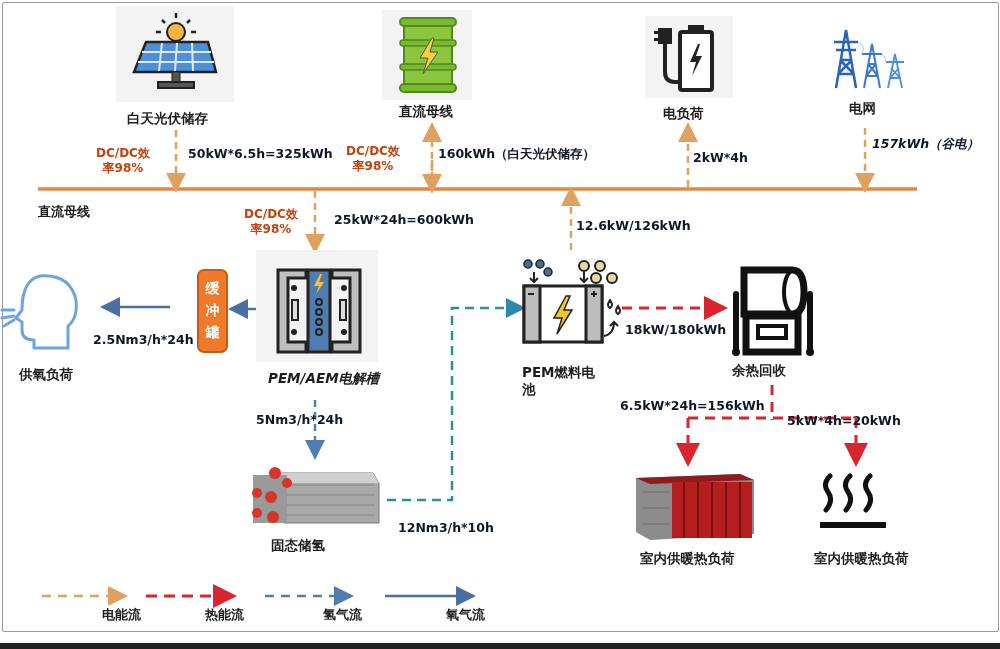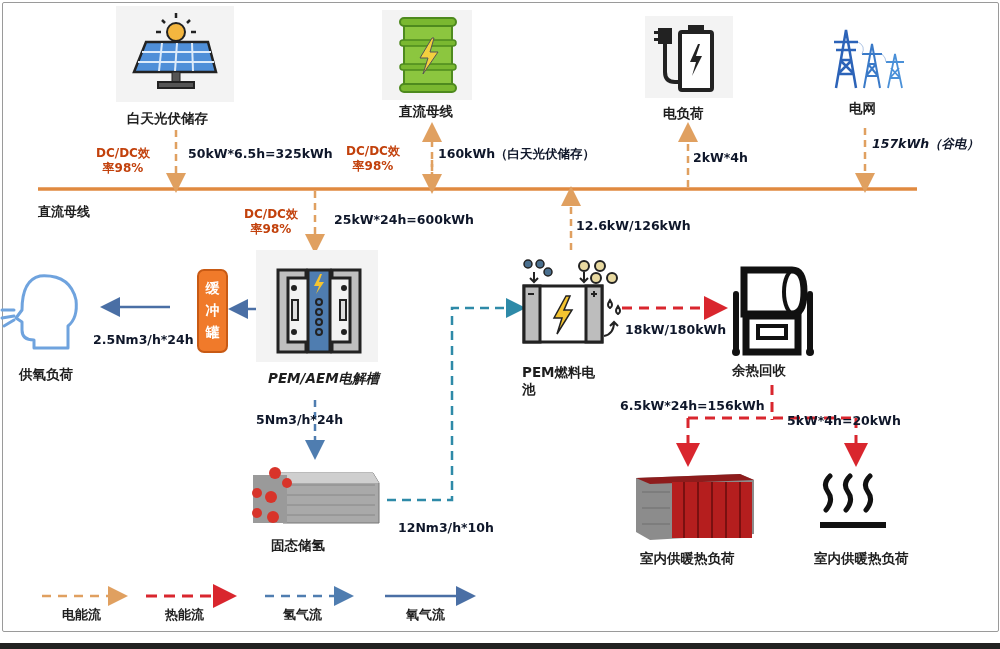--- a/index.html
+++ b/index.html
@@ -4,21 +4,21 @@
 <style>
   html,body{margin:0;padding:0;background:#fff;}
   body{width:1000px;height:649px;position:relative;overflow:hidden;font-family:"DejaVu Sans","Liberation Sans",sans-serif;color:#222;}
   .frame{position:absolute;left:2px;top:2px;width:995px;height:628px;border:1px solid #9a9a9a;border-radius:2px;background:#fff;}
   .bottom-bar{position:absolute;left:0;top:643px;width:1000px;height:6px;background:#222;}
   svg.links{position:absolute;left:0;top:0;width:1000px;height:649px;}
   .lbl{position:absolute;font-weight:bold;font-size:12.5px;white-space:nowrap;color:#0f172a;}
   .name{position:absolute;font-weight:bold;font-size:13.5px;white-space:nowrap;color:#1e1e1e;}
   .eff{position:absolute;font-weight:bold;font-size:12px;line-height:15px;text-align:center;color:#c2410c;}
   .iconbox{position:absolute;background:#f3f3f3;}
-  .legend-txt{position:absolute;font-weight:bold;font-size:13px;color:#1e1e1e;}
+  .legend-txt{position:absolute;font-weight:bold;font-size:13px;color:#1e1e1e;margin-left:40px;}
 </style>
 </head>
 <body>
 
 <div class="frame"></div>
 
 <svg class="links" viewBox="0 0 1000 649">
   <defs>
     <marker id="mE" markerWidth="8" markerHeight="8" refX="4" refY="4" orient="auto">
         <path d="M0,0 L8,4 L0,8 z" fill="#E0A060"></path>

